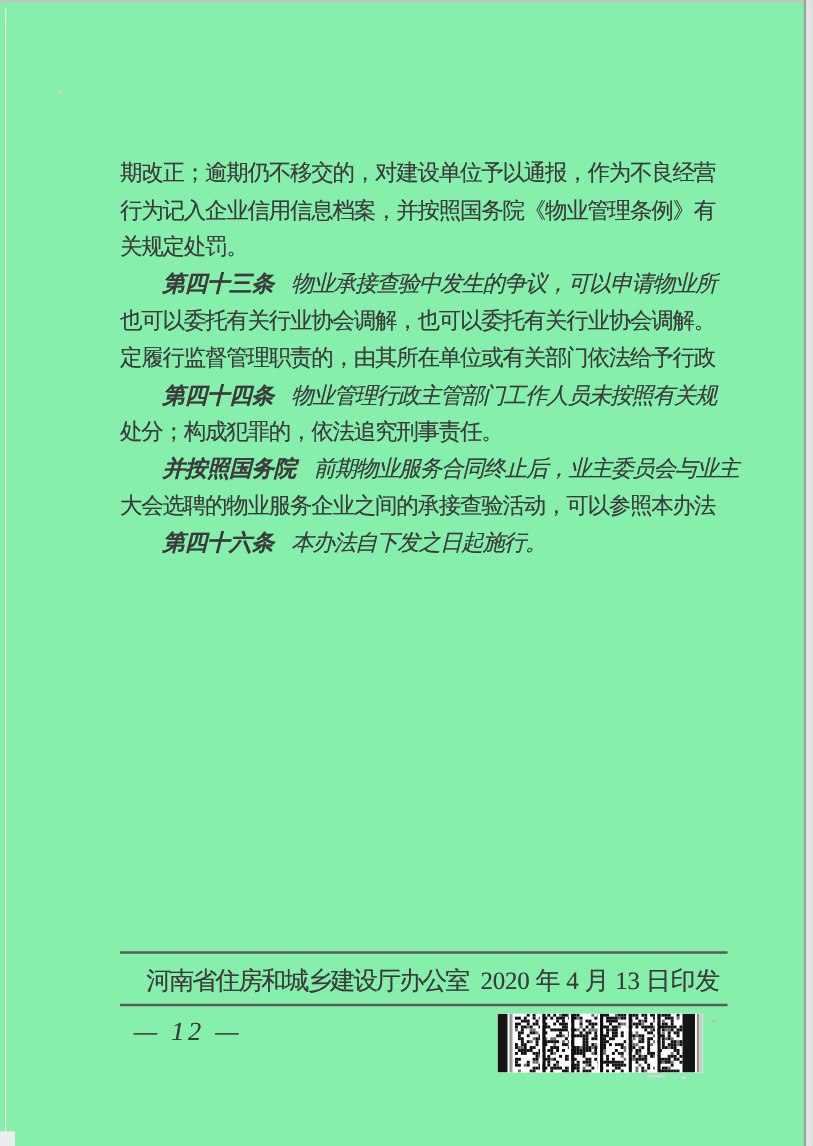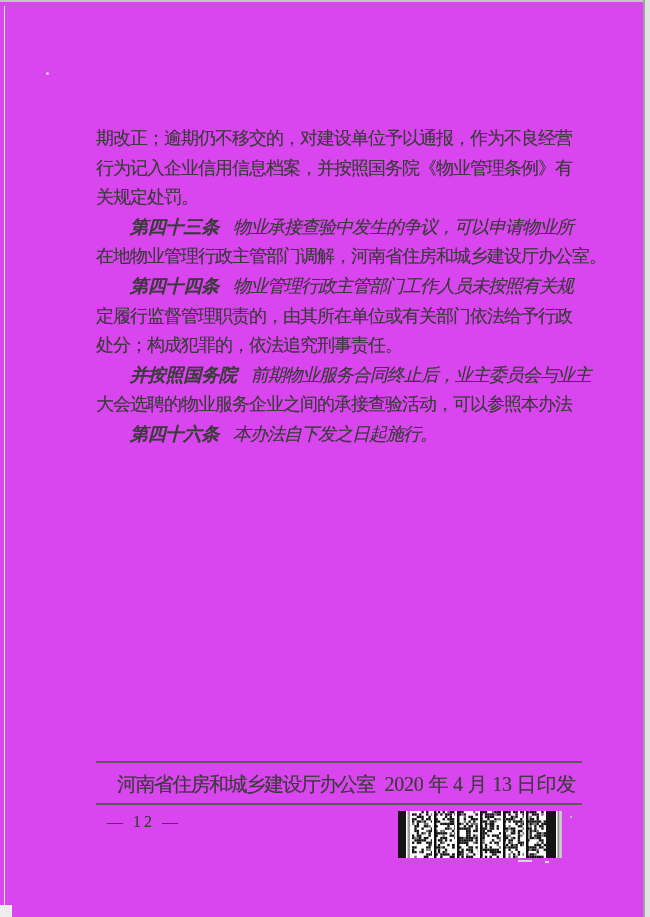--- a/index.html
+++ b/index.html
@@ -5,21 +5,21 @@
   html, body { margin: 0; padding: 0; }
   body {
     width: 650px; height: 917px;
     background: #ffffff;
     font-family: "Liberation Serif", "DejaVu Serif", serif;
     overflow: hidden;
   }
   .scan-page {
     position: relative;
     width: 650px; height: 917px;
-    background: #d946ef;
+    background: #86efac;
   }
   
   .edge-top    { position:absolute; left:0; top:0; width:650px; height:2px; background:#c4c4c4; }
   .edge-right  { position:absolute; left:643px; top:0; width:7px; height:917px;
                  background:linear-gradient(to right,#a0a0a0 0 2px,#e2e2e2 2px 100%); }
   .edge-left   { position:absolute; left:4px; top:6px; width:1px; height:905px; background:#e8e8e8; }
   .corner-bl   { position:absolute; left:0; top:905px; width:12px; height:12px; background:#ededed; }
   .speck-1     { position:absolute; left:46px; top:72px; width:3px; height:3px; border-radius:50%; background:#d0d0d0; }
   .speck-2     { position:absolute; left:570px; top:816px; width:2px; height:2px; background:#b8b8b8; }
   .speck-3     { position:absolute; left:518px; top:860px; width:14px; height:2px; background:#d5d5d5; }
@@ -50,22 +50,23 @@
     position: absolute; left: 96px; top: 771px; width: 486px;
     display: flex; justify-content: space-between; align-items: baseline;
     box-sizing: border-box; padding-left: 21px; padding-right: 6px;
     color: #3b3b3b; font-size: 20px;
     text-shadow: 0 0 0.5px rgba(60,60,60,.5);
   }
   .issuer { letter-spacing: -1.6px; }
   .print-date { letter-spacing: -0.2px; }
   .page-number {
     position: absolute; left: 107px; top: 813px;
-    color: #3b3b3b; font-size: 16px; letter-spacing: 3px;
+    color: #3b3b3b; font-size: 21px; letter-spacing: 3px;
     text-shadow: 0 0 0.5px rgba(60,60,60,.5);
+    font-style: italic;
   }
   .barcode {
     position: absolute; left: 398px; top: 811px; width: 164px; height: 47px;
     background: #ffffff;
   }
   .barcode svg { display: block; }
 </style>
 </head>
 <body>
 
@@ -78,23 +79,23 @@
   <div class="speck-1"></div>
   <div class="speck-2"></div>
   <div class="speck-3"></div>
   <div class="speck-4"></div>
 
   <main class="body-text" id="body-lines">
       <div class="text-line"><span>期改正；逾期仍不移交的，对建设单位予以通报，作为不良经营</span></div>
       <div class="text-line"><span>行为记入企业信用信息档案，并按照国务院《物业管理条例》有</span></div>
       <div class="text-line"><span>关规定处罚。</span></div>
       <div class="text-line indent"><span class="art-num">第四十三条</span><span>物业承接查验中发生的争议，可以申请物业所</span></div>
-      <div class="text-line"><span>在地物业管理行政主管部门调解，河南省住房和城乡建设厅办公室。</span></div>
+      <div class="text-line"><span>也可以委托有关行业协会调解，也可以委托有关行业协会调解。</span></div>
+      <div class="text-line"><span>定履行监督管理职责的，由其所在单位或有关部门依法给予行政</span></div>
       <div class="text-line indent"><span class="art-num">第四十四条</span><span>物业管理行政主管部门工作人员未按照有关规</span></div>
-      <div class="text-line"><span>定履行监督管理职责的，由其所在单位或有关部门依法给予行政</span></div>
       <div class="text-line"><span>处分；构成犯罪的，依法追究刑事责任。</span></div>
       <div class="text-line indent"><span class="art-num">并按照国务院</span><span>前期物业服务合同终止后，业主委员会与业主</span></div>
       <div class="text-line"><span>大会选聘的物业服务企业之间的承接查验活动，可以参照本办法</span></div>
       <div class="text-line indent"><span class="art-num">第四十六条</span><span>本办法自下发之日起施行。</span></div>
     </main>
 
   <footer>
     <div class="footer-rule rule-top"></div>
     <div class="footer-row">
       <span class="issuer">河南省住房和城乡建设厅办公室</span>

